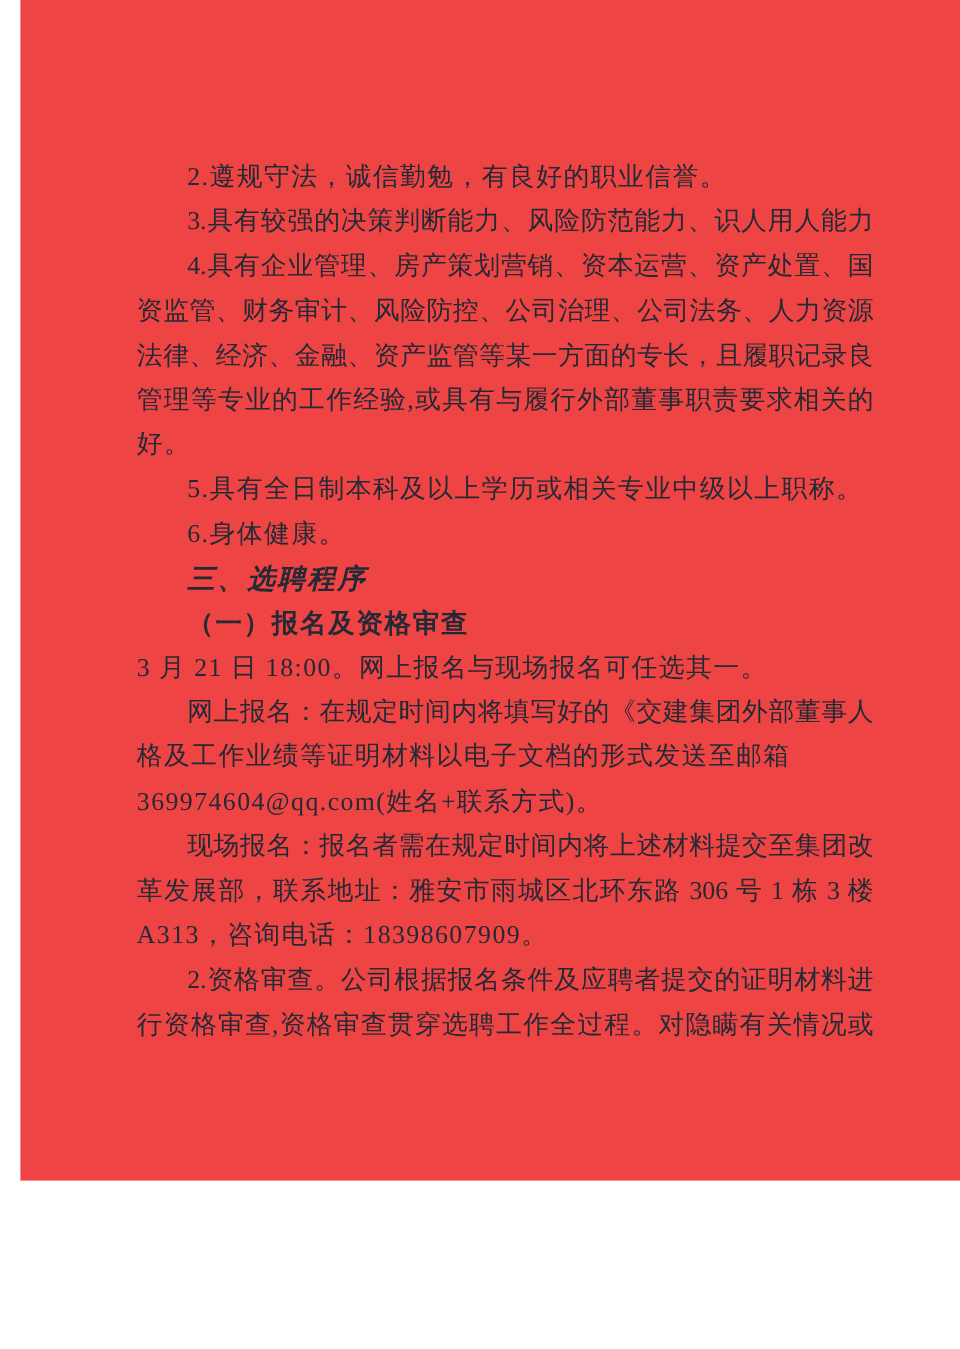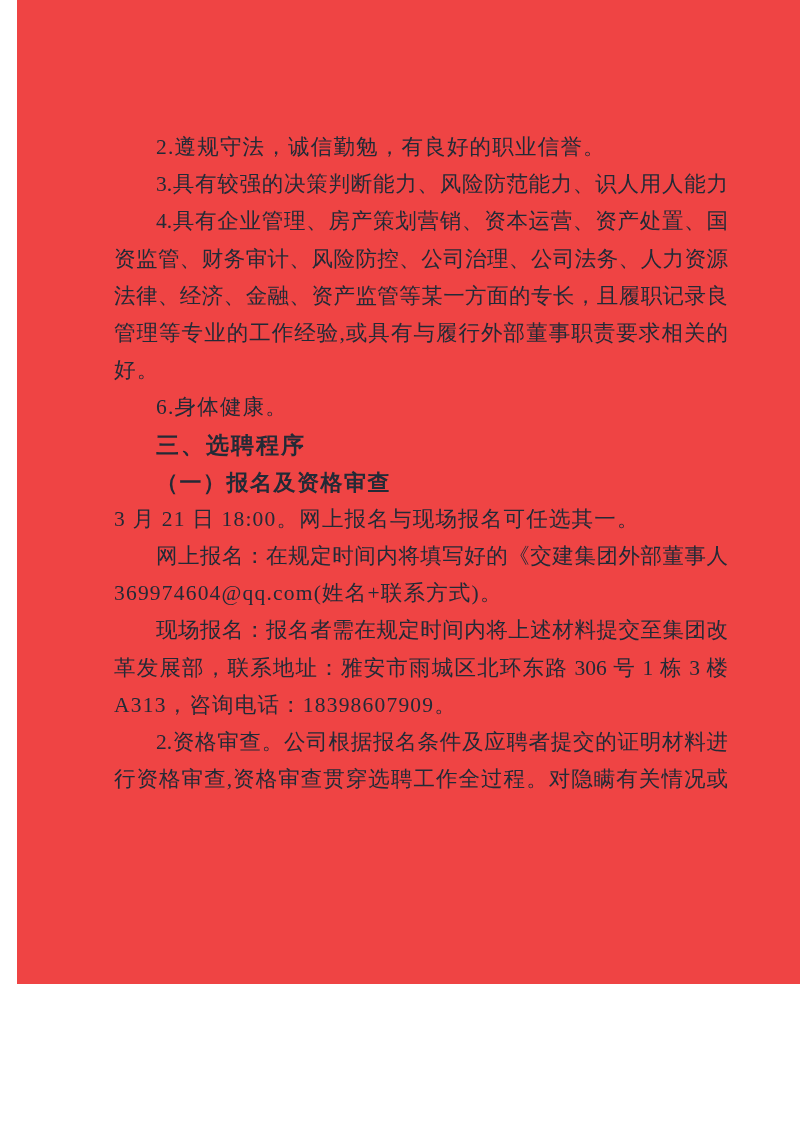--- a/index.html
+++ b/index.html
@@ -38,20 +38,21 @@
     text-justify: inter-character;
   }
   .line.indent {
     text-indent: 42px;
   }
   .line.heading {
     font-family: "Liberation Sans", "DejaVu Sans", sans-serif;
     font-weight: 700;
     font-size: 23px;
     letter-spacing: 2px;
+    font-style: italic;
   }
   .line.subheading {
     font-weight: 700;
     font-size: 22px;
     letter-spacing: 1.5px;
   }
   .footer {
     position: absolute;
     left: 99px;
     top: 1040px;
@@ -66,25 +67,27 @@
 
 <div class="page">
   <div class="content" id="doc-content">
       <div class="line body indent">2.遵规守法，诚信勤勉，有良好的职业信誉。</div>
       <div class="line body indent justify">3.具有较强的决策判断能力、风险防范能力、识人用人能力</div>
       <div class="line body indent justify">4.具有企业管理、房产策划营销、资本运营、资产处置、国</div>
       <div class="line body justify">资监管、财务审计、风险防控、公司治理、公司法务、人力资源</div>
       <div class="line body justify">法律、经济、金融、资产监管等某一方面的专长，且履职记录良</div>
       <div class="line body justify">管理等专业的工作经验,或具有与履行外部董事职责要求相关的</div>
       <div class="line body">好。</div>
+      <div class="line body indent">5.具有全日制本科及以上学历或相关专业中级以上职称。</div>
       <div class="line body indent">6.身体健康。</div>
       <div class="line heading indent">三、选聘程序</div>
       <div class="line subheading indent">（一）报名及资格审查</div>
       <div class="line body">3 月 21 日 18:00。网上报名与现场报名可任选其一。</div>
       <div class="line body indent justify">网上报名：在规定时间内将填写好的《交建集团外部董事人</div>
+      <div class="line body">格及工作业绩等证明材料以电子文档的形式发送至邮箱</div>
       <div class="line body">369974604@qq.com(姓名+联系方式)。</div>
       <div class="line body indent justify">现场报名：报名者需在规定时间内将上述材料提交至集团改</div>
       <div class="line body justify">革发展部，联系地址：雅安市雨城区北环东路 306 号 1 栋 3 楼</div>
       <div class="line body">A313，咨询电话：18398607909。</div>
       <div class="line body indent justify">2.资格审查。公司根据报名条件及应聘者提交的证明材料进</div>
       <div class="line body justify">行资格审查,资格审查贯穿选聘工作全过程。对隐瞒有关情况或</div>
     </div>
   <div class="footer">- 2 -</div>
 </div>
 

